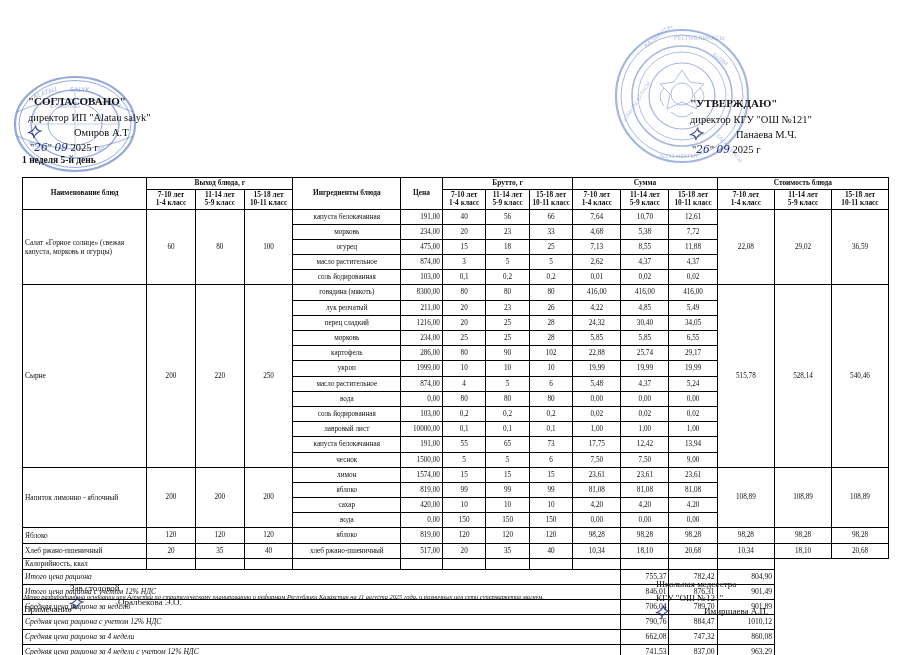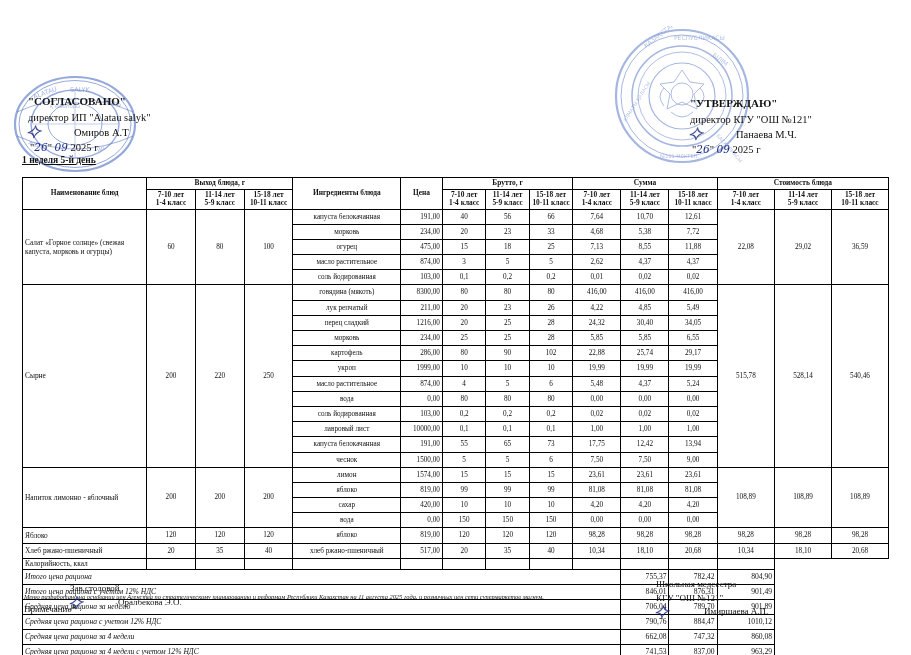--- a/index.html
+++ b/index.html
@@ -56,21 +56,20 @@
     font-style: italic;
     font-family: "DejaVu Serif", serif;
   }
 
   .weekline {
     position: absolute;
     left: 22px;
     top: 155px;
     font-size: 9.5px;
     font-weight: bold;
-    text-decoration: underline;
   }
 
   
   table.menu {
     position: absolute;
     left: 22px;
     top: 177px;
     width: 867px;
     border-collapse: collapse;
     font-size: 7.2px;

